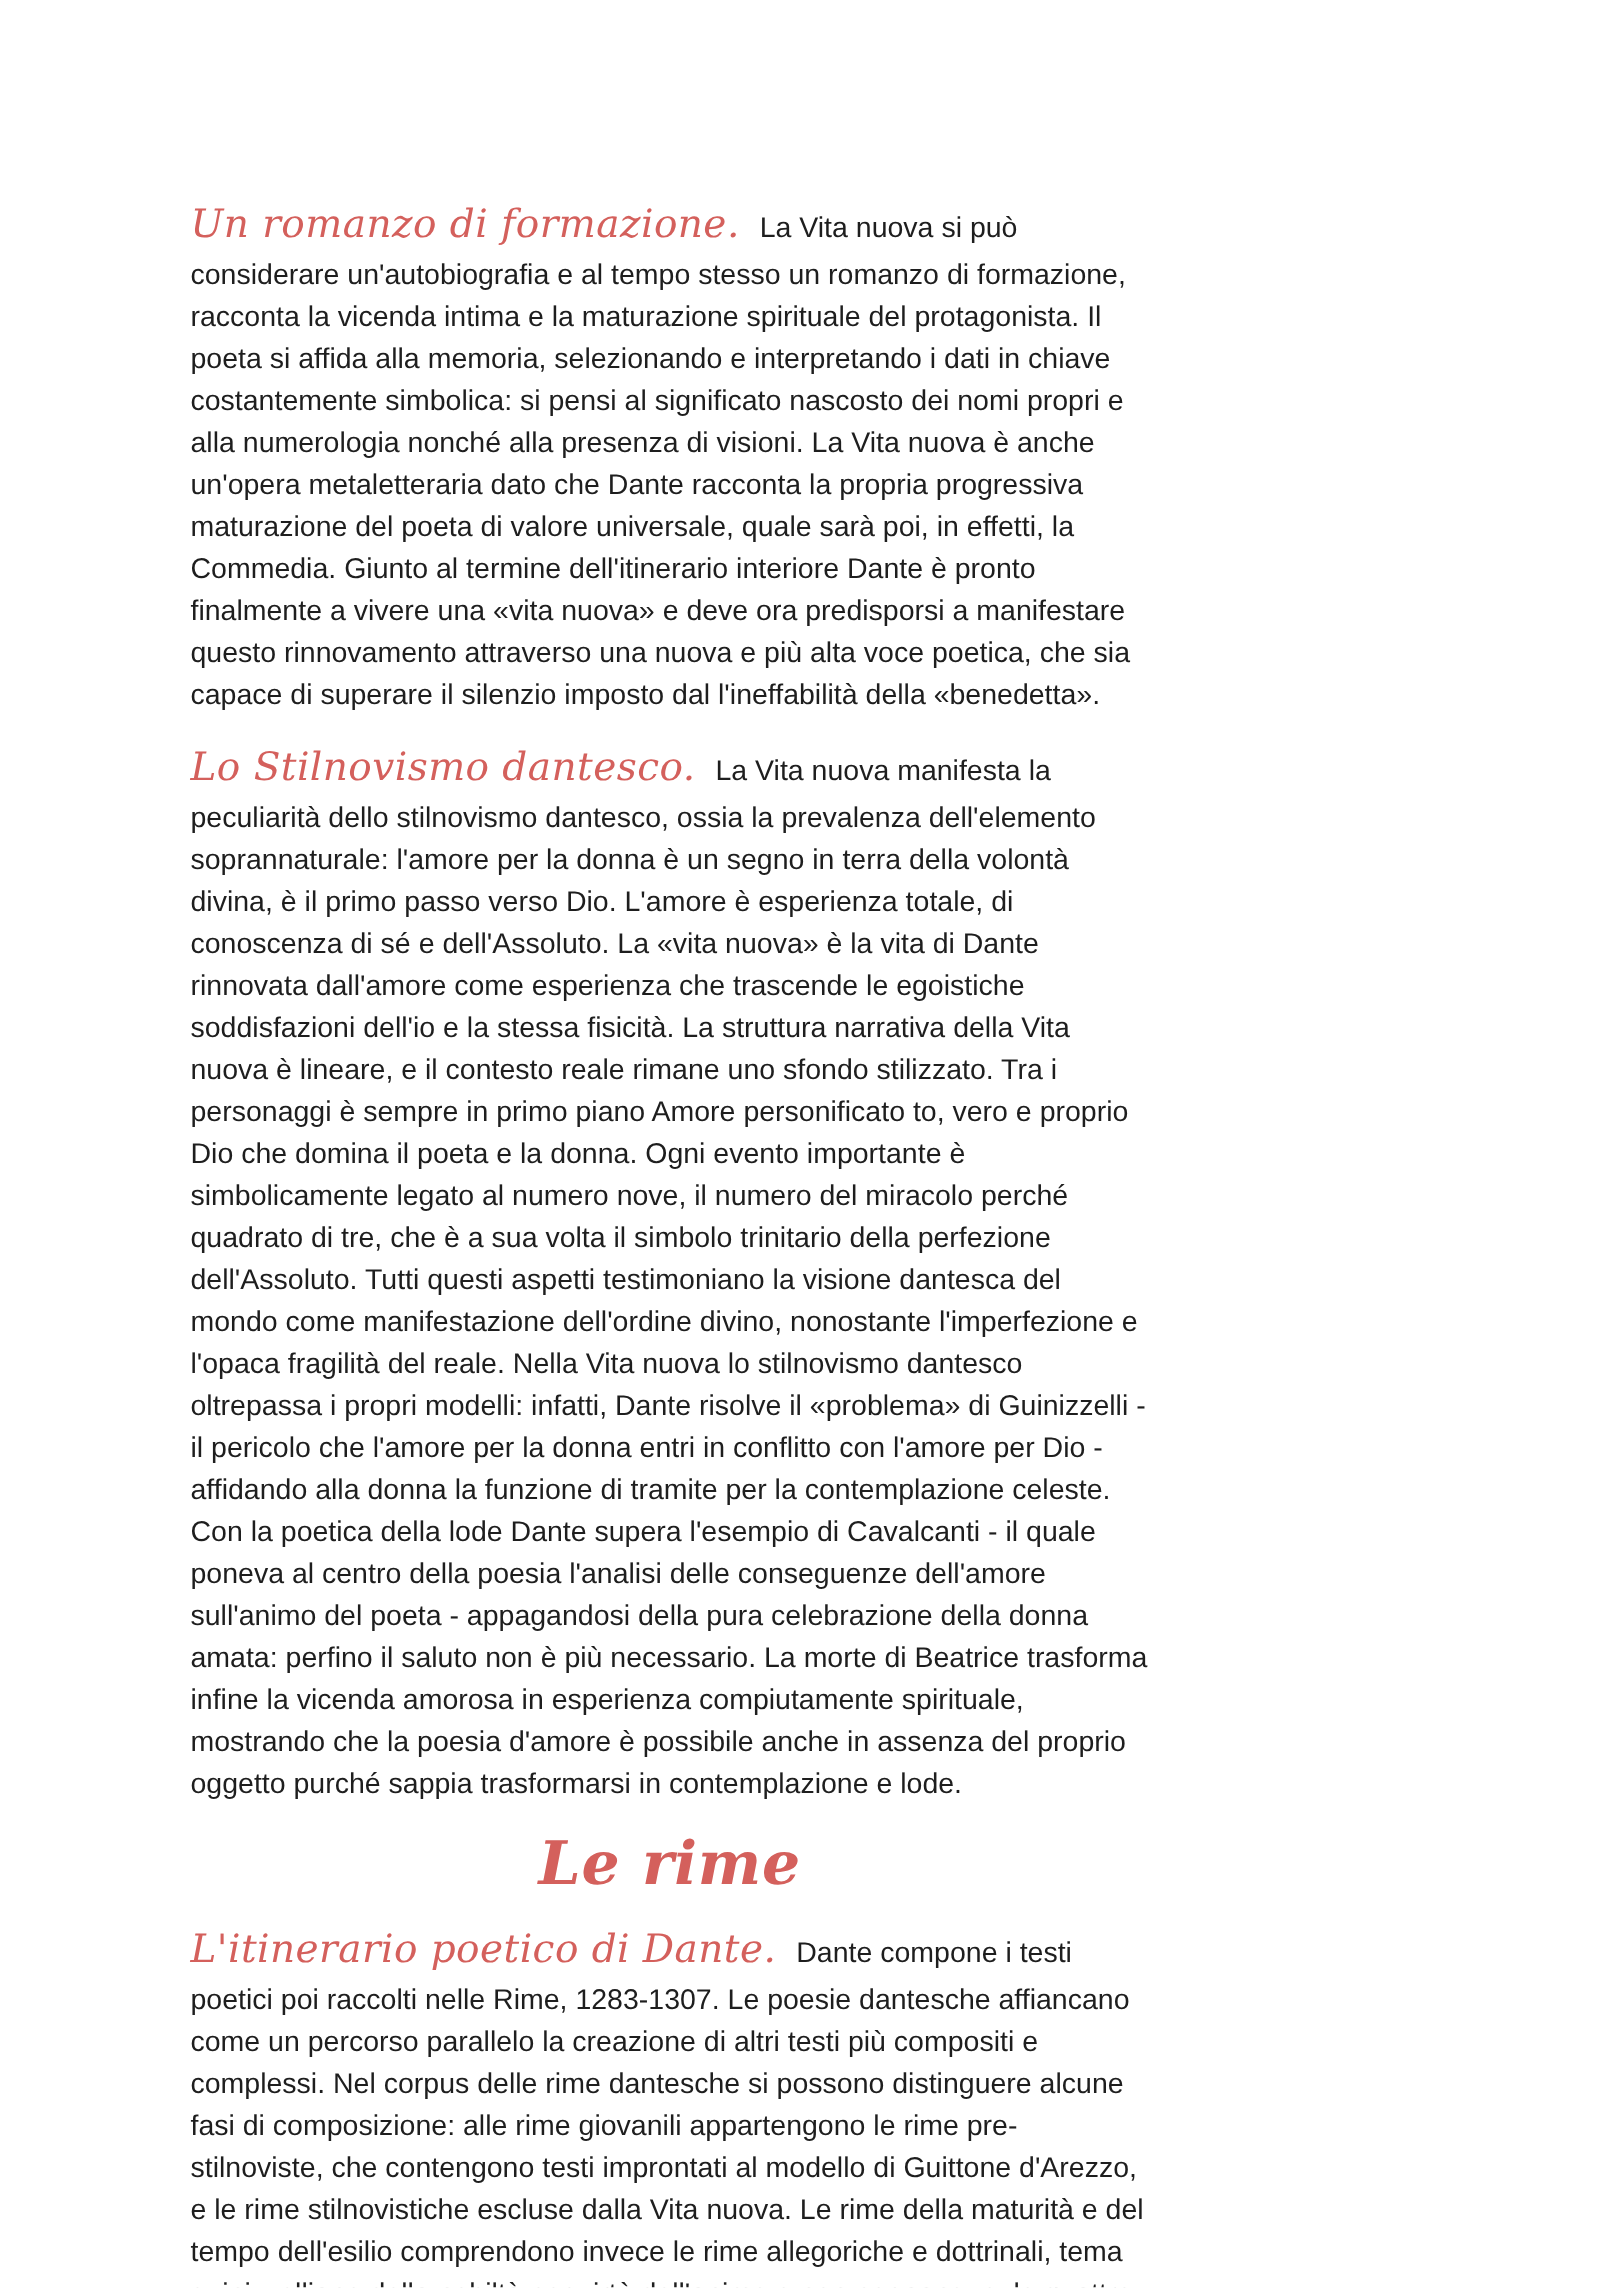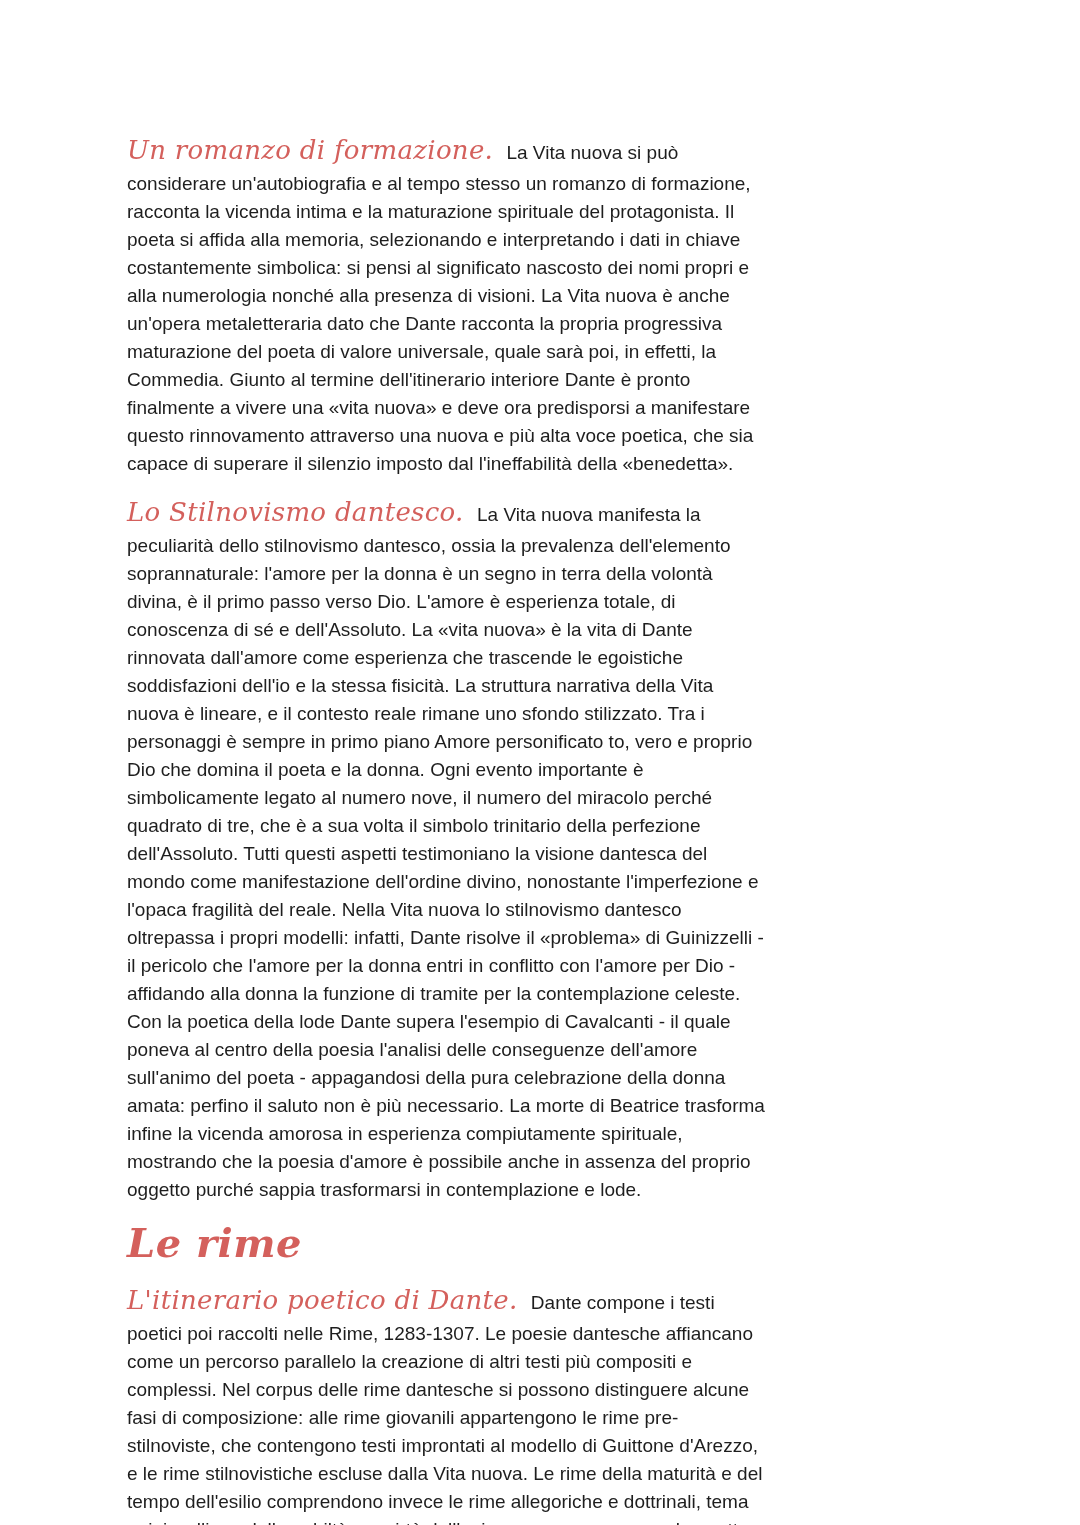--- a/index.html
+++ b/index.html
@@ -34,20 +34,21 @@
     margin-right: 8px;
     white-space: nowrap;
   }
   .doc-title {
     font-family: "DejaVu Serif", cursive;
     font-style: italic;
     font-size: 40px;
     line-height: 50px;
     letter-spacing: 0.5px;
     color: #d4605c;
+    text-align: center;
     margin: 8px 0 12px 0;
   }
 </style>
 </head>
 <body>
 
 <div class="page">
 
   <p class="section">
     <span class="script-heading">Un romanzo di formazione.</span> <span>La Vita nuova si può considerare un'autobiografia e al tempo stesso un romanzo di formazione, racconta la vicenda intima e la maturazione spirituale del protagonista. Il poeta si affida alla memoria, selezionando e interpretando i dati in chiave costantemente simbolica: si pensi al significato nascosto dei nomi propri e alla numerologia nonché alla presenza di visioni. La Vita nuova è anche un'opera metaletteraria dato che Dante racconta la propria progressiva maturazione del poeta di valore universale, quale sarà poi, in effetti, la Commedia. Giunto al termine dell'itinerario interiore Dante è pronto finalmente a vivere una «vita nuova» e deve ora predisporsi a manifestare questo rinnovamento attraverso una nuova e più alta voce poetica, che sia capace di superare il silenzio imposto dal l'ineffabilità della «benedetta».</span>

